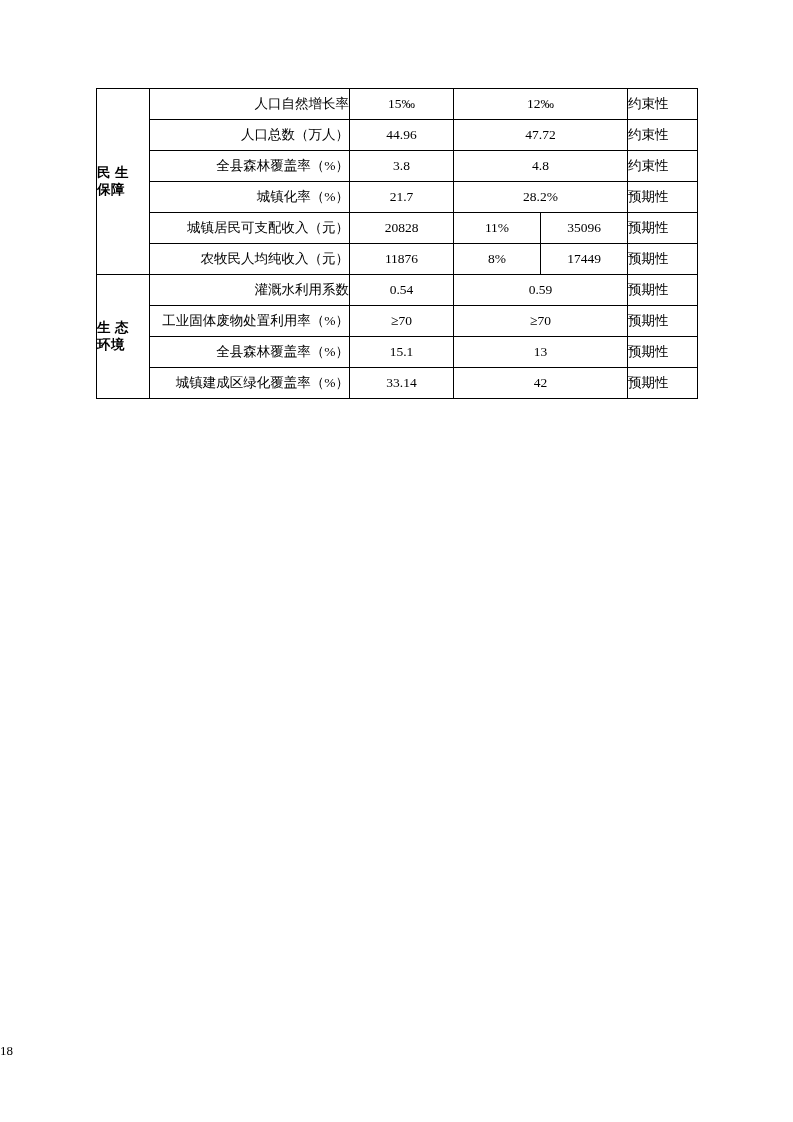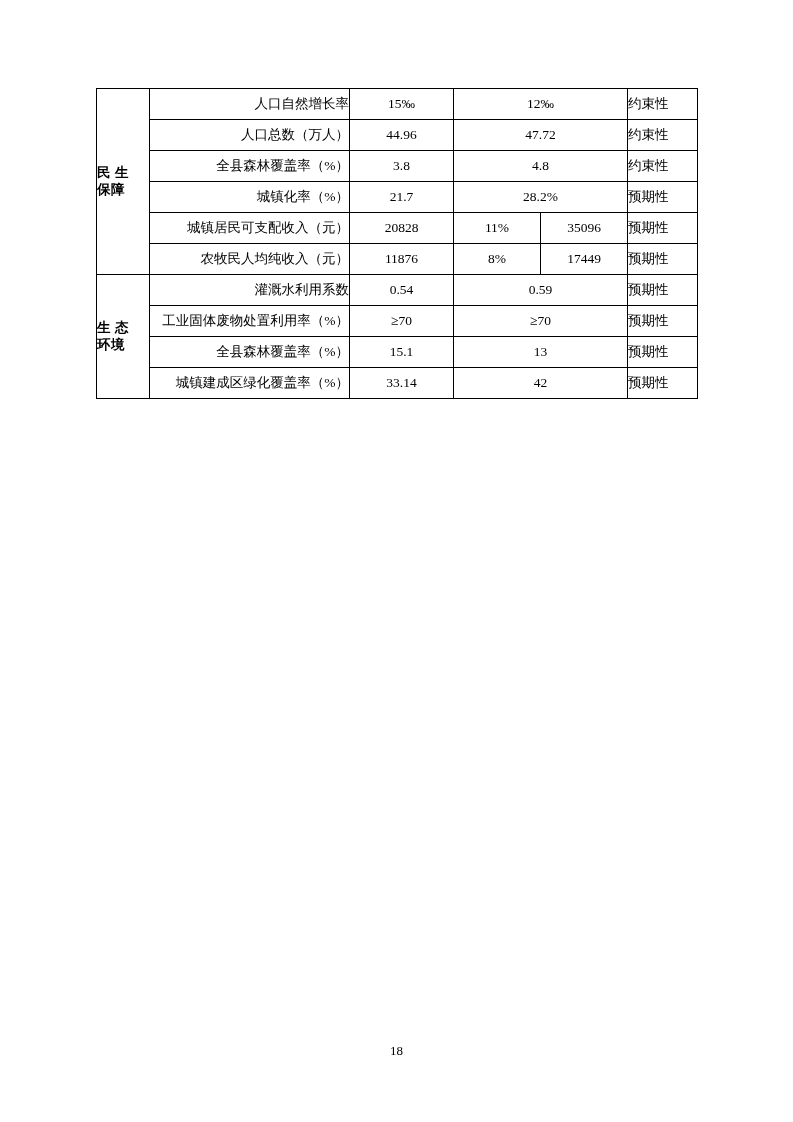--- a/index.html
+++ b/index.html
@@ -77,21 +77,20 @@
   .col-name { width: 200px; }
   .col-v1 { width: 104px; }
   .col-v2 { width: 89px; }
   .col-v3 { width: 86px; }
   .col-type { width: 70px; }
   .page-number {
     position: absolute;
     left: 0;
     top: 1043px;
     width: 793px;
-    text-align: center;
     font-size: 13px;
     font-family: "Liberation Serif", "DejaVu Serif", serif;
   }
 </style>
 </head>
 <body>
 
 <div class="page">
 
   <div class="table-wrap">

